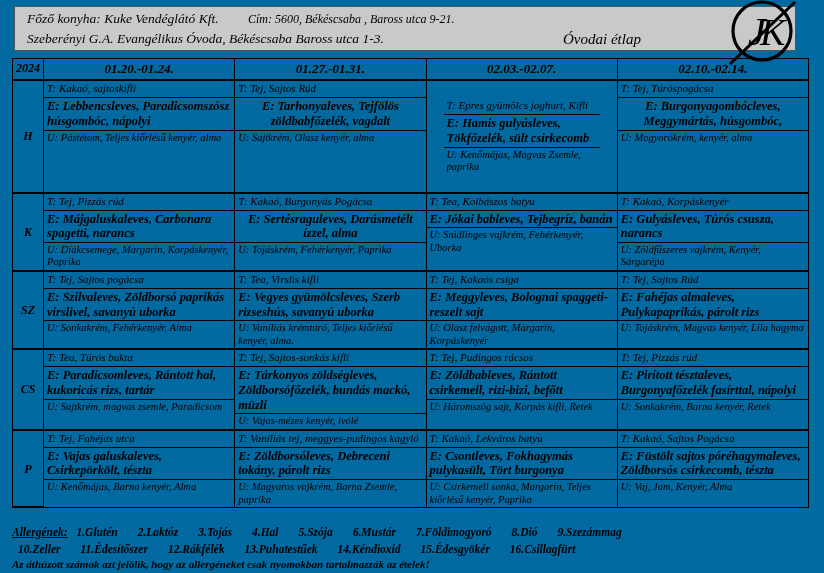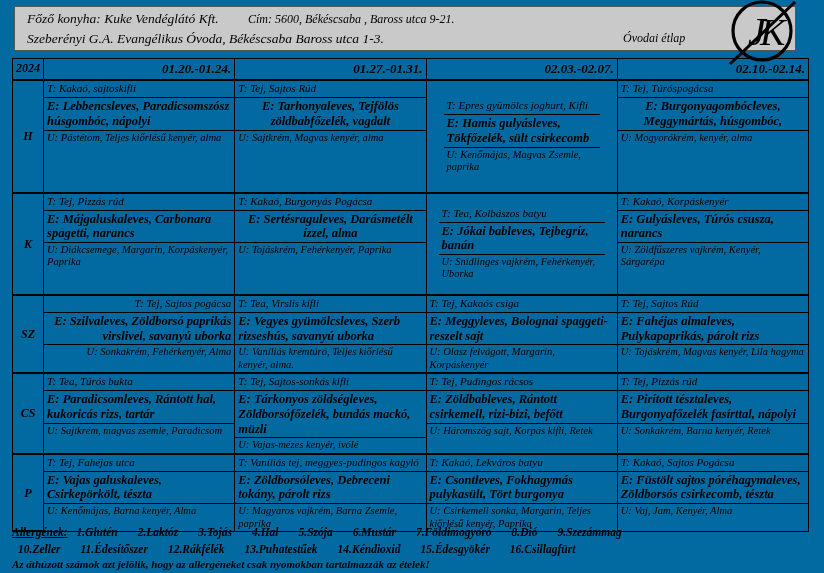--- a/index.html
+++ b/index.html
@@ -44,23 +44,23 @@
     top: 24px;
     font-size: 13.5px;
     white-space: nowrap;
   }
   .hdr-addr {
     margin-left: 26px;
     font-size: 12px;
   }
   .hdr-right {
     position: absolute;
-    left: 608px;
+    left: 548px;
     top: 24px;
-    font-size: 12px;
+    font-size: 15px;
     white-space: nowrap;
   }
   .logo {
     position: absolute;
     left: 712px;
     top: -2px;
     width: 100px;
     height: 72px;
   }
 
@@ -77,21 +77,21 @@
     border: 1px solid #000;
     vertical-align: top;
     padding: 1px 3px;
     font-size: 11px;
     line-height: 1.18;
   }
   .col-day   { width: 31px; }
   .col-week  { width: 191px; }
 
   tr.hdr td {
-    text-align: right;
+    text-align: center;
     font-weight: bold;
     font-size: 13px;
     padding: 2px 3px 3px 3px;
     border-bottom: 2px solid #000;
   }
   tr.hdr td.year { font-size: 12px; }
 
   td.daycell {
     text-align: center;
     vertical-align: middle;
@@ -173,21 +173,21 @@
         <tr>
           <td class="daycell">H</td>
           <td class="topline" style="padding: 0px;">
             <div class="sub row-t">T: Kakaó, sajtoskifli</div>
             <div class="sub row-e">E: Lebbencsleves, Paradicsomszósz húsgombóc, nápolyi</div>
             <div class="sub row-u">U: Pástétom, Teljes kiőrlésű kenyér, alma</div>
           </td>
           <td class="topline" style="padding: 0px;">
             <div class="sub row-t">T: Tej, Sajtos Rúd</div>
             <div class="sub row-e centered">E: Tarhonyaleves, Tejfölös zöldbabfőzelék, vagdalt</div>
-            <div class="sub row-u">U: Sajtkrém, Magvas kenyér, alma</div>
+            <div class="sub row-u">U: Sajtkrém, Olasz kenyér, alma</div>
           </td>
           <td class="topline" style="padding: 17px;">
             <div class="sub row-t">T: Epres gyümölcs joghurt, Kifli</div>
             <div class="sub row-e">E: Hamis gulyásleves, Tökfőzelék, sült csirkecomb</div>
             <div class="sub row-u">U: Kenőmájas, Magvas Zsemle, paprika</div>
           </td>
           <td class="topline" style="padding: 0px;">
             <div class="sub row-t">T: Tej, Túróspogácsa</div>
             <div class="sub row-e centered">E: Burgonyagombócleves, Meggymártás, húsgombóc,</div>
             <div class="sub row-u">U: Mogyorókrém, kenyér, alma</div>
@@ -198,34 +198,34 @@
           <td class="topline" style="padding: 0px;">
             <div class="sub row-t">T: Tej, Pizzás rúd</div>
             <div class="sub row-e">E: Májgaluskaleves, Carbonara spagetti, narancs</div>
             <div class="sub row-u">U: Diákcsemege, Margarin, Korpáskenyér, Paprika</div>
           </td>
           <td class="topline" style="padding: 0px;">
             <div class="sub row-t">T: Kakaó, Burgonyás Pogácsa</div>
             <div class="sub row-e centered">E: Sertésraguleves, Darásmetélt ízzel, alma</div>
             <div class="sub row-u">U: Tojáskrém, Fehérkenyér, Paprika</div>
           </td>
-          <td class="topline" style="padding: 12px;">
+          <td class="topline" style="padding: 0px;">
             <div class="sub row-t">T: Tea, Kolbászos batyu</div>
             <div class="sub row-e">E: Jókai bableves, Tejbegríz, banán</div>
             <div class="sub row-u">U: Snidlinges vajkrém, Fehérkenyér, Uborka</div>
           </td>
           <td class="topline" style="padding: 0px;">
             <div class="sub row-t">T: Kakaó, Korpáskenyér</div>
             <div class="sub row-e">E: Gulyásleves, Túrós csusza, narancs</div>
             <div class="sub row-u">U: Zöldfűszeres vajkrém, Kenyér, Sárgarépa</div>
           </td>
         </tr>
         <tr>
           <td class="daycell">SZ</td>
-          <td class="topline" style="padding: 0px; text-align: right;">
+          <td class="topline" style="padding: 0px;">
             <div class="sub row-t">T: Tej, Sajtos pogácsa</div>
             <div class="sub row-e">E: Szilvaleves, Zöldborsó paprikás virslivel, savanyú uborka</div>
             <div class="sub row-u">U: Sonkakrém, Fehérkenyér, Alma</div>
           </td>
           <td class="topline" style="padding: 0px;">
             <div class="sub row-t">T: Tea, Virslis kifli</div>
             <div class="sub row-e">E: Vegyes gyümölcsleves, Szerb rizseshús, savanyú uborka</div>
             <div class="sub row-u">U: Vaníliás krémtúró, Teljes kiőrlésű kenyér, alma.</div>
           </td>
           <td class="topline" style="padding: 0px;">

